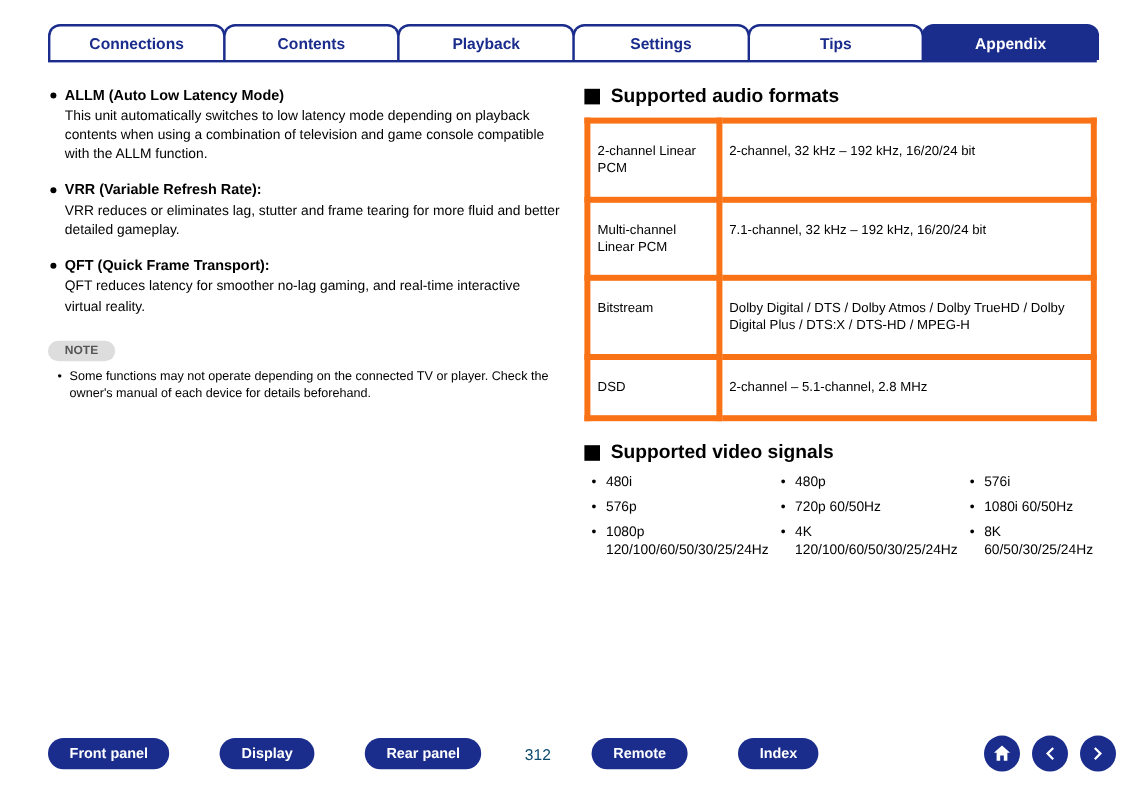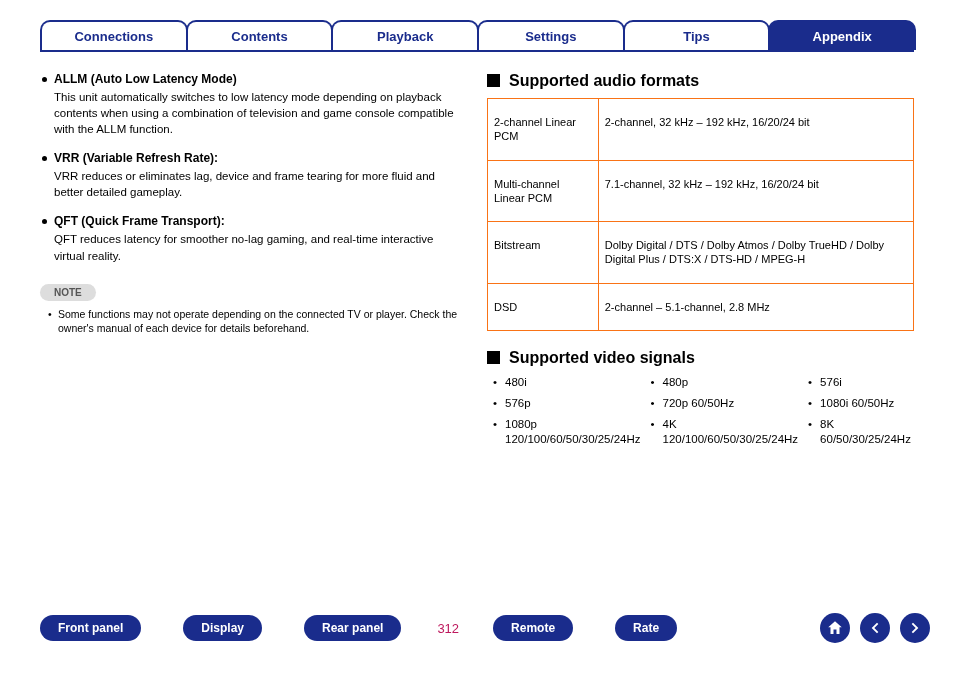--- a/index.html
+++ b/index.html
@@ -123,21 +123,21 @@
     height: 13px;
     background: #000;
   }
   table.audio {
     width: 100%;
     border-collapse: collapse;
     font-size: 11px;
     margin-bottom: 18px;
   }
   table.audio td {
-    border: 1px solid #f97316;
+    border: 5px solid #f97316;
     padding: 16px 6px;
     vertical-align: top;
     line-height: 1.3;
   }
   table.audio td:first-child {
     width: 26%;
   }
   .video-list {
     display: grid;
     grid-template-columns: 1fr 1fr 1fr;
@@ -169,21 +169,21 @@
     background: #1a2c8c;
     color: #fff;
     font-weight: bold;
     font-size: 12px;
     padding: 6px 18px;
     border-radius: 14px;
     margin-right: 42px;
   }
   .page-no {
     font-size: 13px;
-    color: #be185d;
+    color: #0c4a6e;
     margin: 0 34px 0 -6px;
   }
   .nav-icons {
     margin-left: auto;
     display: flex;
     gap: 10px;
     align-items: center;
   }
   .circ {
     width: 30px;
@@ -213,21 +213,21 @@
 <div class="divider-line"></div>
 
 <div class="main">
   <div class="col">
     <div class="bullet-item">
       <div class="bt">ALLM (Auto Low Latency Mode)</div>
       <div class="bd">This unit automatically switches to low latency mode depending on playback contents when using a combination of television and game console compatible with the ALLM function.</div>
     </div>
     <div class="bullet-item">
       <div class="bt">VRR (Variable Refresh Rate):</div>
-      <div class="bd">VRR reduces or eliminates lag, device and frame tearing for more fluid and better detailed gameplay.</div>
+      <div class="bd">VRR reduces or eliminates lag, stutter and frame tearing for more fluid and better detailed gameplay.</div>
     </div>
     <div class="bullet-item">
       <div class="bt">QFT (Quick Frame Transport):</div>
       <div class="bd">QFT reduces latency for smoother no-lag gaming, and real-time interactive virtual reality.</div>
     </div>
     <div class="note-badge">NOTE</div>
     <div class="note-text">Some functions may not operate depending on the connected TV or player. Check the owner's manual of each device for details beforehand.</div>
   </div>
 
   <div class="col">
@@ -267,21 +267,21 @@
     </div>
   </div>
 </div>
 
 <div class="bottom-bar">
   <div class="pill">Front panel</div>
   <div class="pill">Display</div>
   <div class="pill">Rear panel</div>
   <div class="page-no">312</div>
   <div class="pill">Remote</div>
-  <div class="pill" style="margin-right:0;">Rate</div>
+  <div class="pill" style="margin-right:0;">Index</div>
 
   <div class="nav-icons">
     <div class="circ home-ic">
       <svg viewBox="0 0 24 24">
           <path d="M12 3l9 8h-3v9h-4v-6H10v6H6v-9H3z"></path>
         </svg>
     </div>
     <div class="circ arrow-ic">
       <svg viewBox="0 0 24 24">
           <path d="M15 4l-8 8 8 8 2-2-6-6 6-6z"></path>

